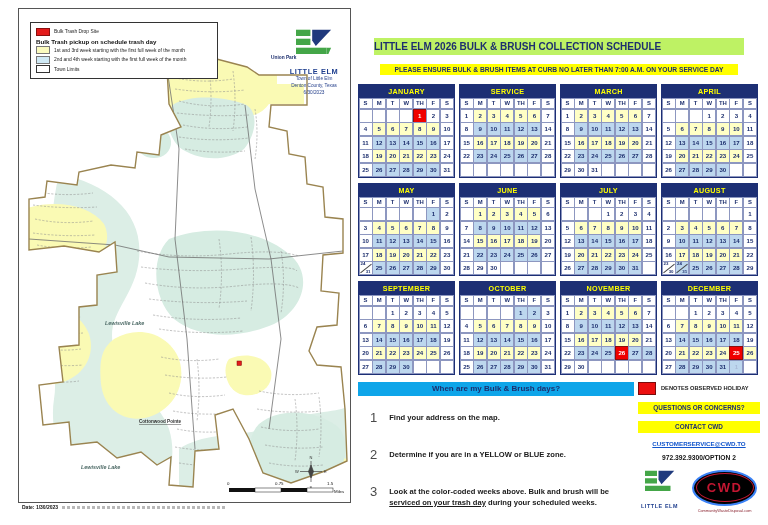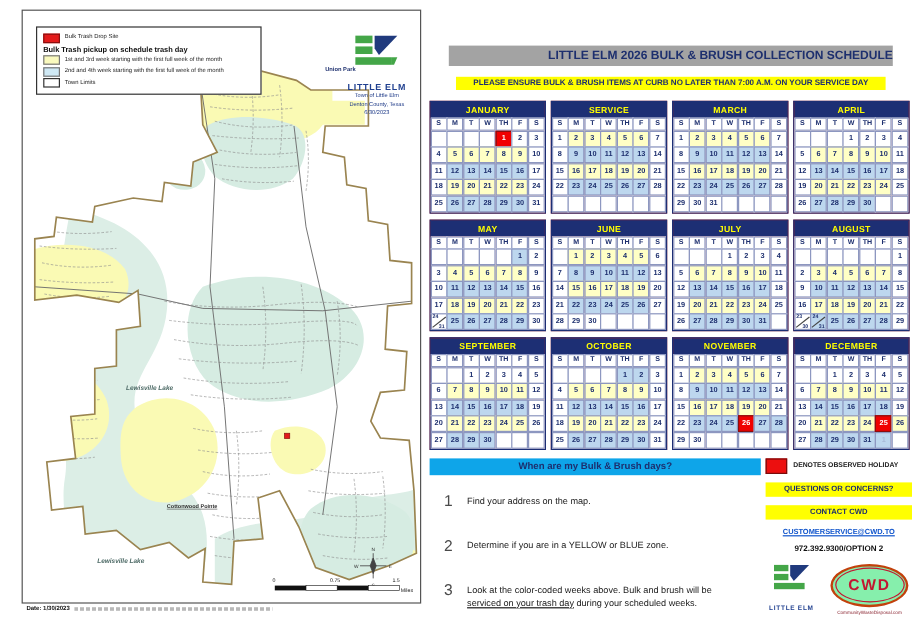--- a/index.html
+++ b/index.html
@@ -23,21 +23,21 @@
   .map-logo-box{position:absolute;right:5px;top:20px;width:62px;text-align:center;z-index:3;}
   .le-name{font-family:Liberation Sans, sans-serif;font-weight:bold;color:#1f3f8f;
            font-size:7.4px;letter-spacing:.6px;margin-top:2px;}
   .le-sub{font-size:4.7px;color:#26418c;line-height:1.45;}
   .map-footer{position:absolute;left:22px;top:504px;display:flex;align-items:center;gap:4px;}
   .map-footer .date{font-size:5px;font-weight:bold;color:#111;}
   .smudge{width:165px;height:3px;background:repeating-linear-gradient(90deg,#b9b9b9 0 3px,transparent 3px 5px);}
 
   
   .schedule-panel{position:absolute;left:358px;top:38px;width:402px;}
-  .title-bar{margin:0 16px;background:#a3a3a3;text-align:right;font-weight:bold;
+  .title-bar{margin:0 16px;background:#bef264;text-align:left;font-weight:bold;
              font-size:10px;color:#1d2f6e;padding:3px 0;}
   .subtitle-bar{margin:9px 22px 0;background:#ffff00;text-align:center;font-weight:bold;
              font-size:6.7px;color:#1d2f6e;padding:2px 0;}
   .months-grid{display:grid;grid-template-columns:repeat(4,97px);column-gap:4px;row-gap:5px;margin-top:9px;}
   .month{border:1px solid #1d2f74;background:#b91c1c;}
   .m-head{background:#1d2f74;color:#ffff00;font-weight:bold;font-size:7.2px;
           text-align:center;padding:2px 0 2.5px;letter-spacing:.3px;}
   .m-grid{display:grid;grid-template-columns:repeat(7,1fr);}
   .dh,.dc{border:1px solid #8d97c0;margin:-0.5px 0 0 -0.5px;text-align:center;
           font-weight:bold;color:#1d2f6e;background:#fff;}
@@ -53,37 +53,37 @@
   .f-s .s1{position:absolute;top:-1px;left:1px;font-size:4.4px;line-height:6px;}
   .f-s .s2{position:absolute;bottom:-1px;right:1px;font-size:4.4px;line-height:6px;}
   .f-s{line-height:normal;}
 
   .bottom-row{display:flex;margin-top:7px;}
   .steps-col{width:276px;}
   .when-bar{background:#0ea5e9;text-align:center;font-weight:bold;font-size:8px;
             color:#1d2f6e;padding:2.5px 0;}
   .step{display:flex;gap:12px;margin:14px 0 0 12px;}
   .step-num{font-size:13px;color:#4a4a4a;}
-  .step-text{font-size:7.6px;font-weight:normal;color:#1a1a1a;line-height:1.45;
+  .step-text{font-size:7.6px;font-weight:bold;color:#1a1a1a;line-height:1.45;
              padding-top:2px;max-width:225px;}
   .contact-col{width:122px;margin-left:4px;}
   .holiday{display:flex;align-items:center;gap:5px;margin-bottom:7px;}
   .holiday-sq{width:16px;height:11px;background:#ec0f0f;border:1px solid #7a0b0b;flex:none;}
   .holiday-text{font-size:5.7px;font-weight:bold;color:#222;}
   .q-bar,.c-bar{background:#ffff00;text-align:center;font-weight:bold;font-size:6.4px;
                 color:#1d2f6e;padding:2.5px 0;margin-bottom:7px;}
   .email{display:block;font-size:6.2px;font-weight:bold;color:#1155cc;
          text-decoration:underline;text-align:center;margin:6px 0 7px;}
   .phone{font-size:6.7px;font-weight:bold;color:#111;text-align:center;}
   .logos-row{display:flex;align-items:flex-start;gap:14px;margin-top:9px;justify-content:center;}
   .le-small{text-align:center;}
   .le-small .le-name{font-size:5.4px;}
   .cwd{text-align:center;}
-  .cwd-oval-outer{width:58px;height:29px;border:2px solid #c2410c;border-radius:50%;
-                  padding:1.5px;background:#86efac;}
+  .cwd-oval-outer{width:58px;height:29px;border:2px solid #3b82f6;border-radius:50%;
+                  padding:1.5px;background:#000000;}
   .cwd-oval-inner{width:100%;height:100%;border:1.5px solid #c21631;border-radius:50%;
                   box-sizing:border-box;display:flex;align-items:center;justify-content:center;}
   .cwd-text{color:#c21631;font-weight:bold;font-size:13px;letter-spacing:1.5px;}
   .cwd-sub{font-size:3.9px;color:#8a2430;margin-top:2px;}
   u{text-decoration:underline;}
 </style>
 </head>
 <body>
 
 <div class="page">

